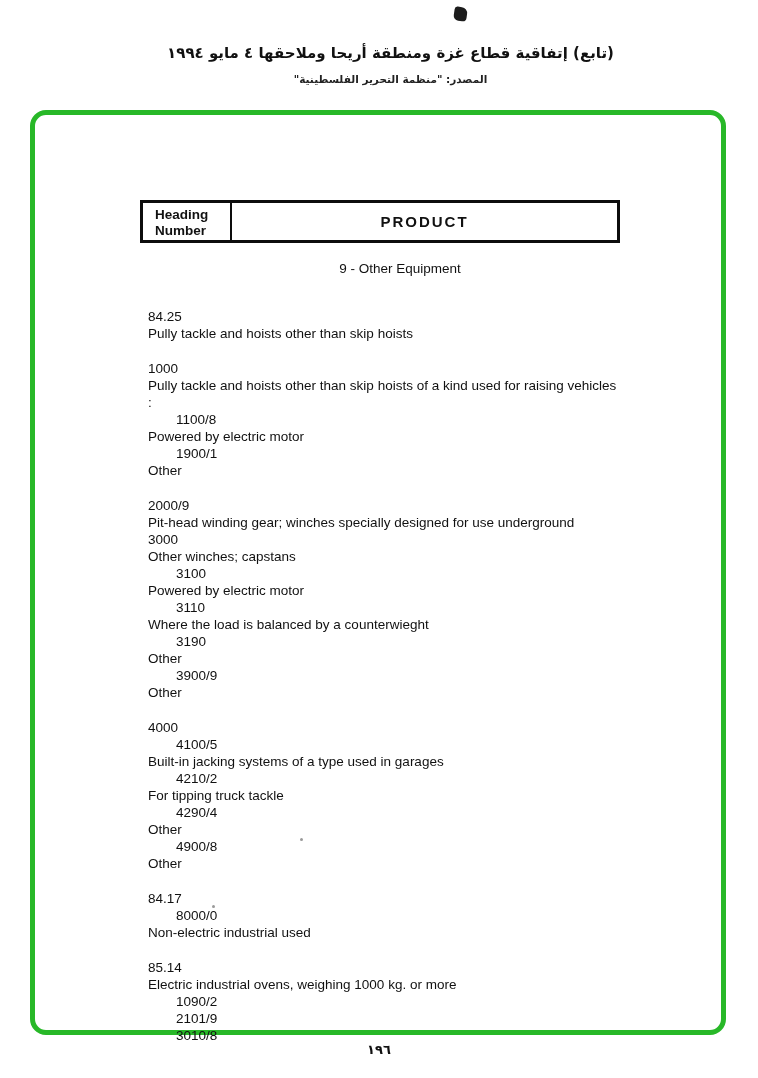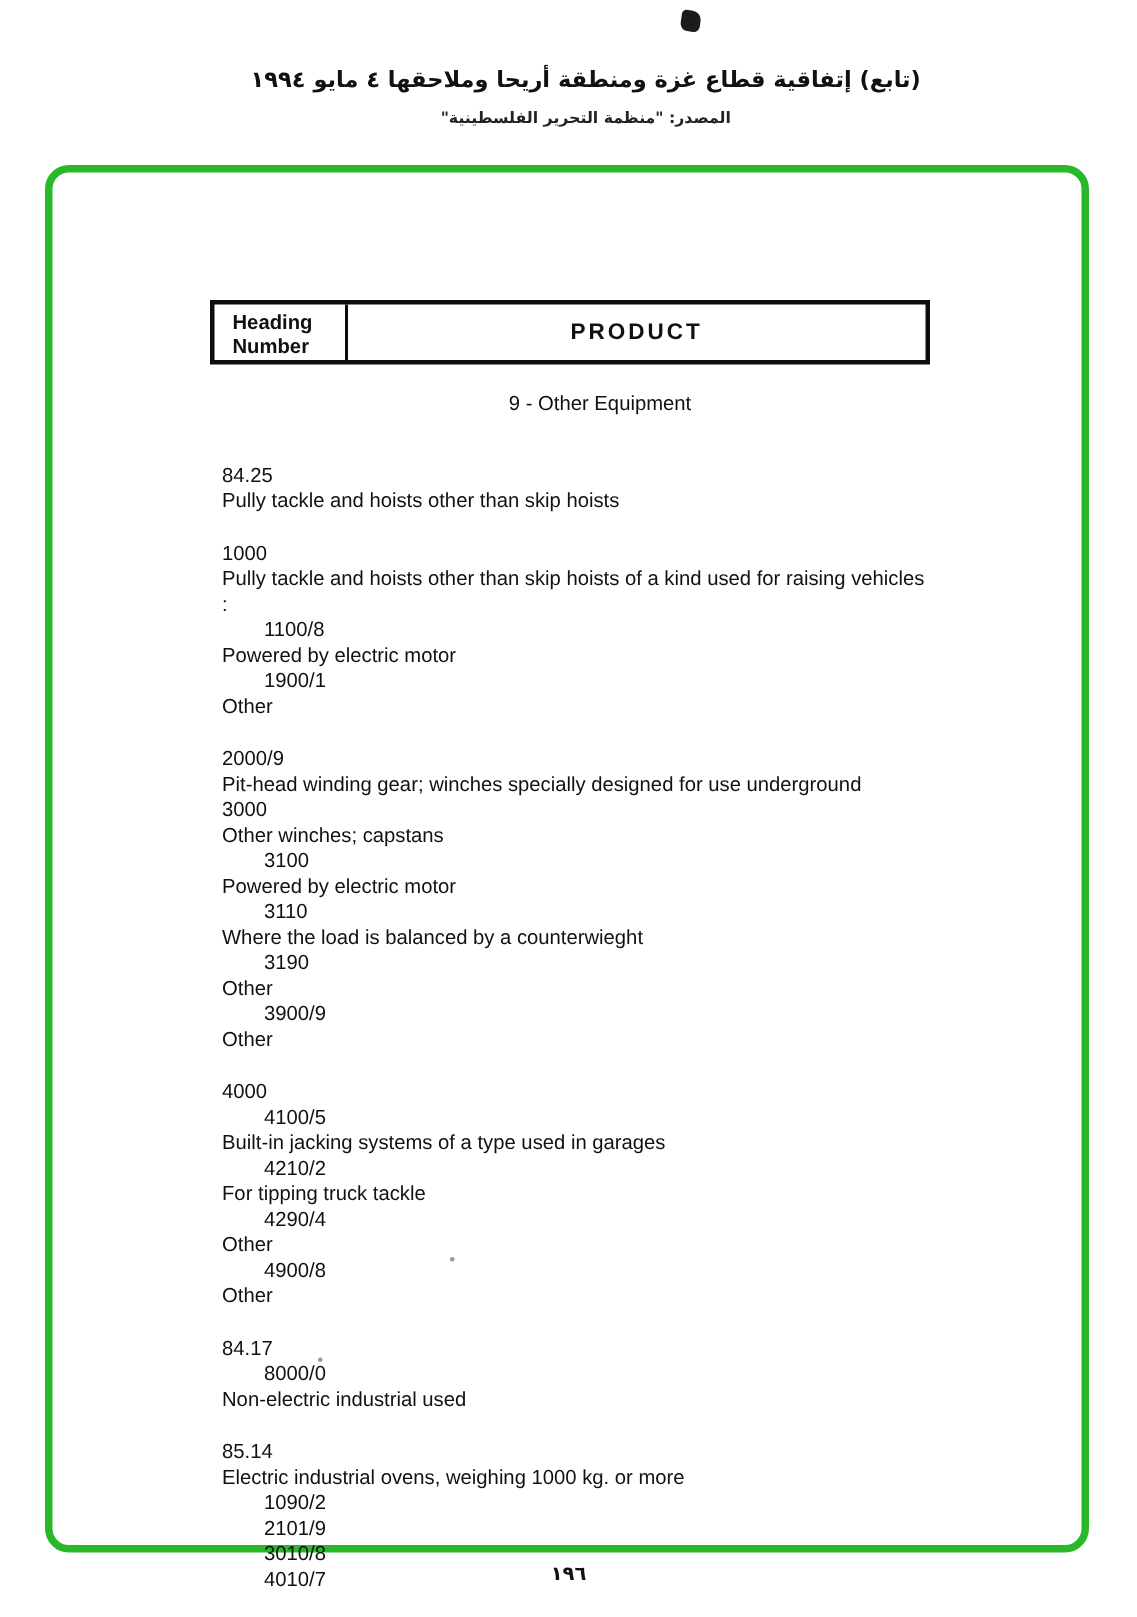--- a/index.html
+++ b/index.html
@@ -256,21 +256,17 @@
       <div class="row indent">
         <span class="num">2101/9</span>
         <span class="desc"></span>
       </div>
 
       <div class="row indent">
         <span class="num">3010/8</span>
         <span class="desc"></span>
       </div>
 
-      <div class="row indent">
-        <span class="num">4010/7</span>
-        <span class="desc"></span>
-      </div>
     </div>
 
   <div class="page-number">١٩٦</div>
 
 </div>
 
 </body></html>

